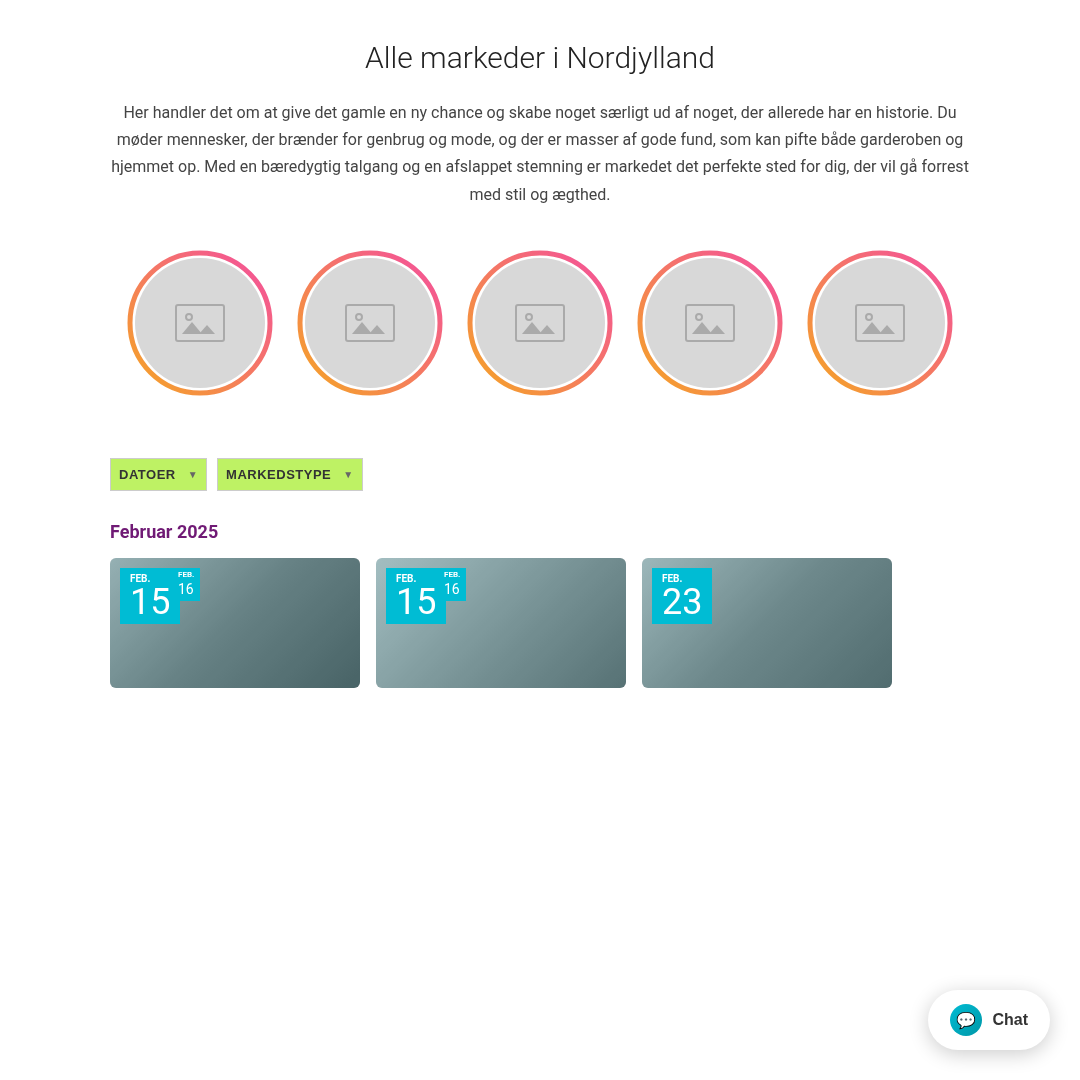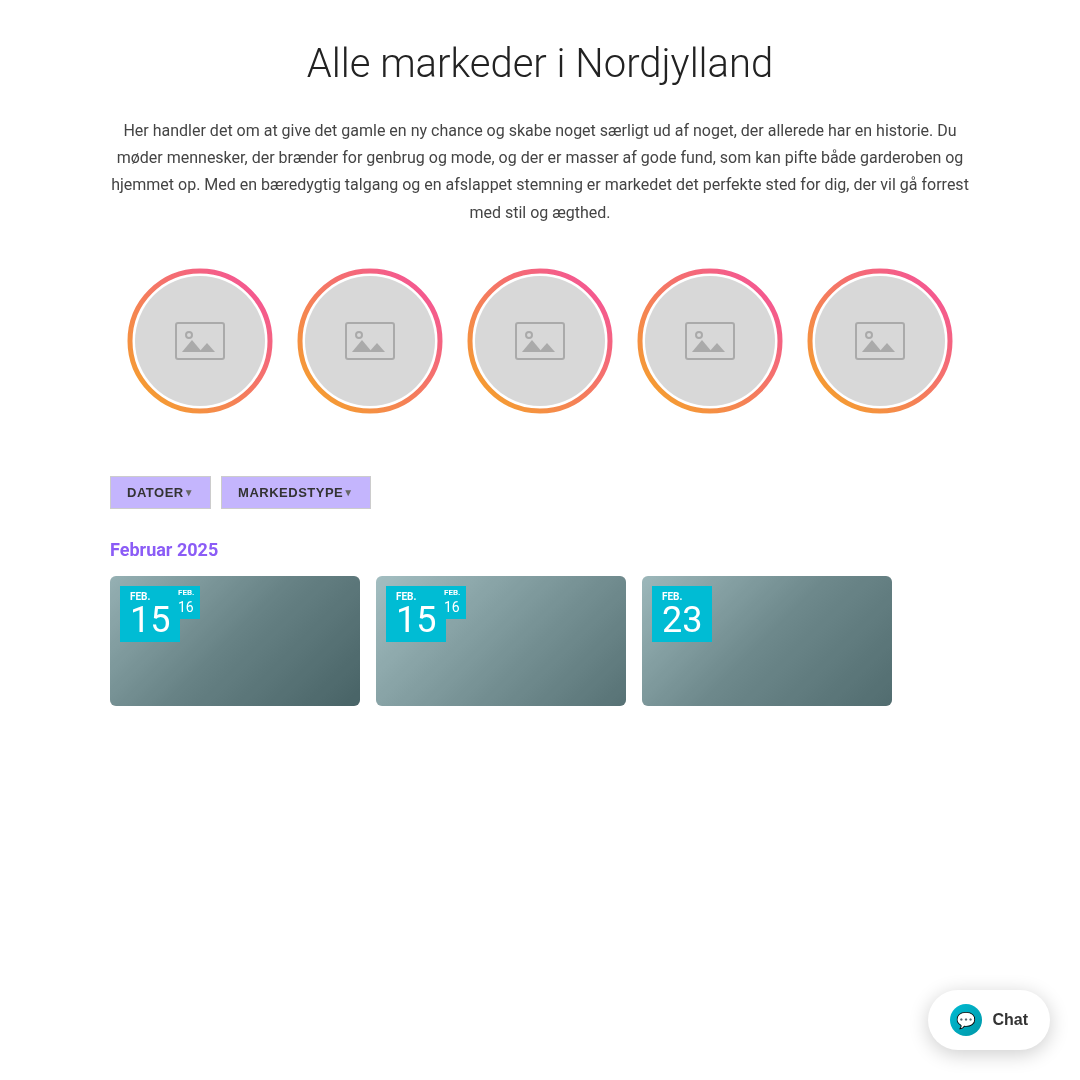--- a/index.html
+++ b/index.html
@@ -13,24 +13,24 @@
       overflow-x: hidden;
     }
 
     .page-container {
       max-width: 900px;
       margin: 0 auto;
       padding: 40px 20px 60px;
     }
 
     .page-title {
-      font-size: 40px;
+      font-size: 30px;
       font-weight: 300;
       text-align: center;
-      margin-bottom: 30px;
+      margin-bottom: 24px;
       color: #222;
     }
 
     .intro-text {
       text-align: center;
       font-size: 16px;
       line-height: 1.7;
       color: #444;
       margin-bottom: 20px;
     }
@@ -117,40 +117,40 @@
 
     .filters-row {
       display: flex;
       gap: 10px;
       margin-bottom: 30px;
     }
 
     .filter-btn {
       display: flex;
       align-items: center;
-      gap: 0;
-      padding: 8px 16px;
+      gap: 12px;
+      padding: 8px 8px;
       border: 1px solid #ccc;
-      background: #c4b5fd;
+      background: #bef264;
       font-size: 13px;
       font-weight: 600;
       letter-spacing: 0.5px;
       cursor: pointer;
       color: #333;
     }
 
     .filter-btn .chevron {
       font-size: 10px;
       color: #666;
     }
 
     .month-heading {
       font-size: 18px;
       font-weight: 700;
-      color: #8b5cf6;
+      color: #701a75;
       margin-bottom: 16px;
     }
 
     .events-row {
       display: flex;
       gap: 16px;
     }
 
     .event-card {
       width: 250px;

